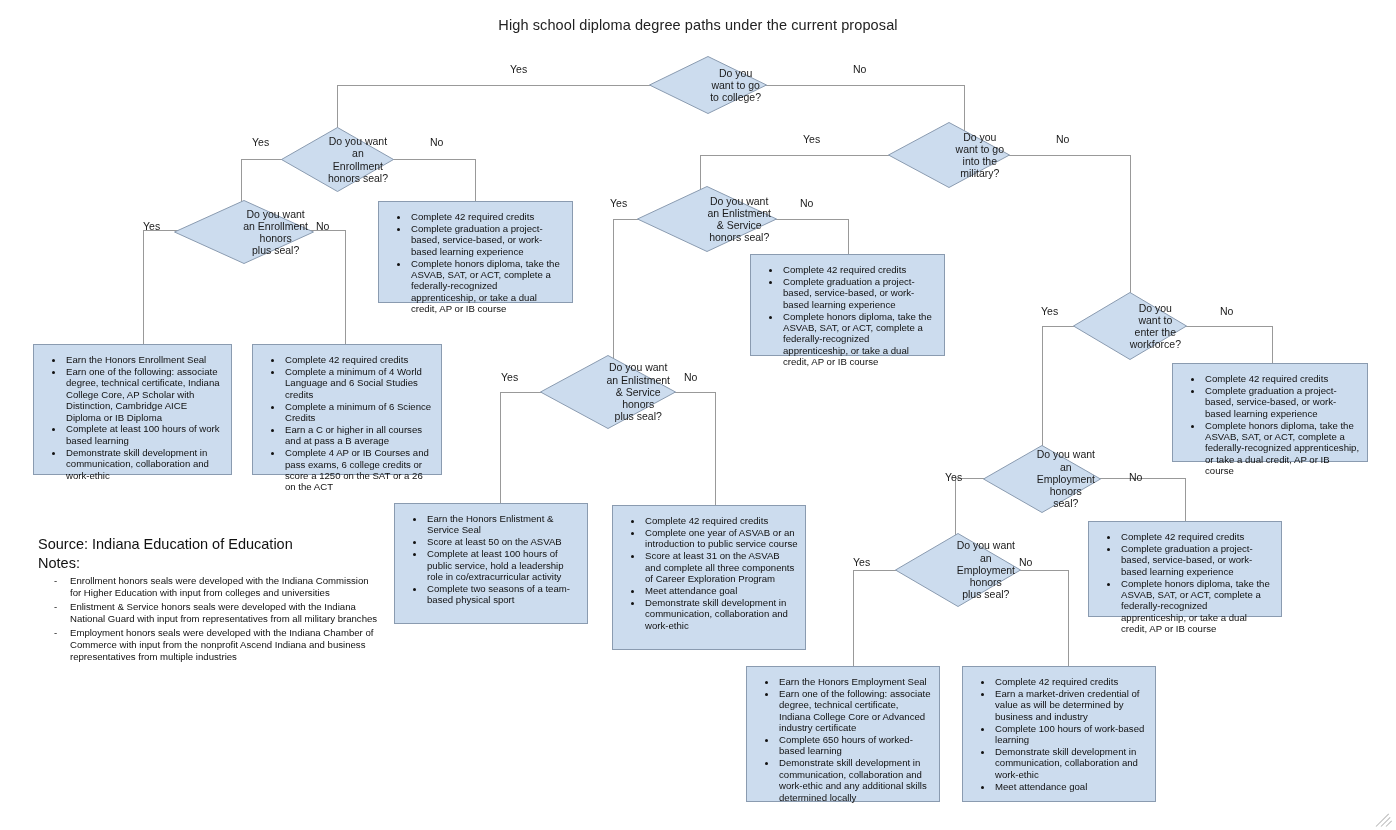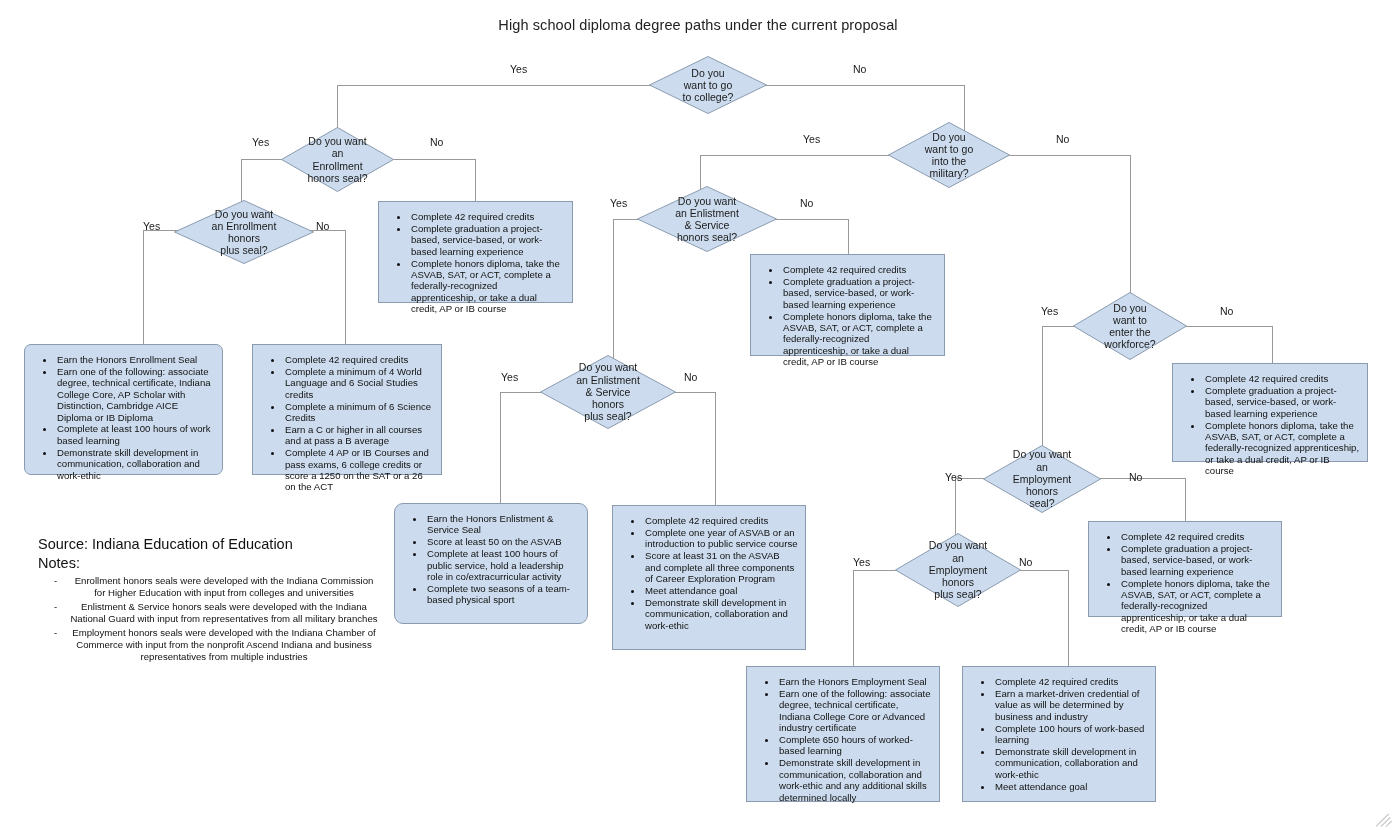--- a/index.html
+++ b/index.html
@@ -35,21 +35,21 @@
     background: #999999;
   }
   .line.h { height: 1px; }
   .line.v { width: 1px; }
 
   
   .diamond {
     position: absolute;
     display: flex;
     align-items: center;
-    justify-content: center;
+    justify-content: flex-end;
   }
   .diamond .shape {
     position: absolute;
     left: 0; top: 0;
     width: 100%; height: 100%;
   }
   .diamond .dtext {
     position: relative;
     z-index: 2;
     text-align: center;
@@ -105,21 +105,20 @@
     padding: 0 0 0 16px;
     list-style: none;
   }
   #notes-list li {
     position: relative;
     font-size: 9.6px;
     line-height: 11.6px;
     color: #111;
     margin-bottom: 3px;
     padding-left: 16px;
-    text-align: center;
   }
   #notes-list li::before {
     content: "-";
     position: absolute;
     left: 0;
     top: 0;
   }
 
   
   #grip {
@@ -271,21 +270,21 @@
   <div class="elabel" style="left:1019px; top:556px;">No</div>
 
   <div class="box" style="left:378px; top:201px; width:195px; height:102px;">
     <ul>
         <li>Complete 42 required credits</li>
         <li>Complete graduation a project-based, service-based, or work-based learning experience</li>
         <li>Complete honors diploma, take the ASVAB, SAT, or ACT, complete a federally-recognized apprenticeship, or take a dual credit, AP or IB course</li>
       </ul>
   </div>
 
-  <div class="box" style="left:24px; top:344px; width:199px; height:131px;border-radius:7px;">
+  <div class="box" style="left:33px; top:344px; width:199px; height:131px;">
     <ul>
         <li>Earn the Honors Enrollment Seal</li>
         <li>Earn one of the following: associate degree, technical certificate, Indiana College Core, AP Scholar with Distinction, Cambridge AICE Diploma or IB Diploma</li>
         <li>Complete at least 100 hours of work based learning</li>
         <li>Demonstrate skill development in communication, collaboration  and work-ethic</li>
       </ul>
   </div>
 
   <div class="box" style="left:252px; top:344px; width:190px; height:131px;">
     <ul>
@@ -298,21 +297,21 @@
   </div>
 
   <div class="box" style="left:750px; top:254px; width:195px; height:102px;">
     <ul>
         <li>Complete 42 required credits</li>
         <li>Complete graduation a project-based, service-based, or work-based learning experience</li>
         <li>Complete honors diploma, take the ASVAB, SAT, or ACT, complete a federally-recognized apprenticeship, or take a dual credit, AP or IB course</li>
       </ul>
   </div>
 
-  <div class="box" style="left:394px; top:503px; width:194px; height:121px;border-radius:9px;">
+  <div class="box" style="left:394px; top:503px; width:194px; height:121px;">
     <ul>
         <li>Earn the Honors Enlistment &amp; Service Seal</li>
         <li>Score at least 50 on the ASVAB</li>
         <li>Complete at least 100 hours of public service, hold a leadership role in co/extracurricular activity</li>
         <li>Complete two seasons of a team-based physical sport</li>
       </ul>
   </div>
 
   <div class="box" style="left:612px; top:505px; width:194px; height:145px;">
     <ul>

